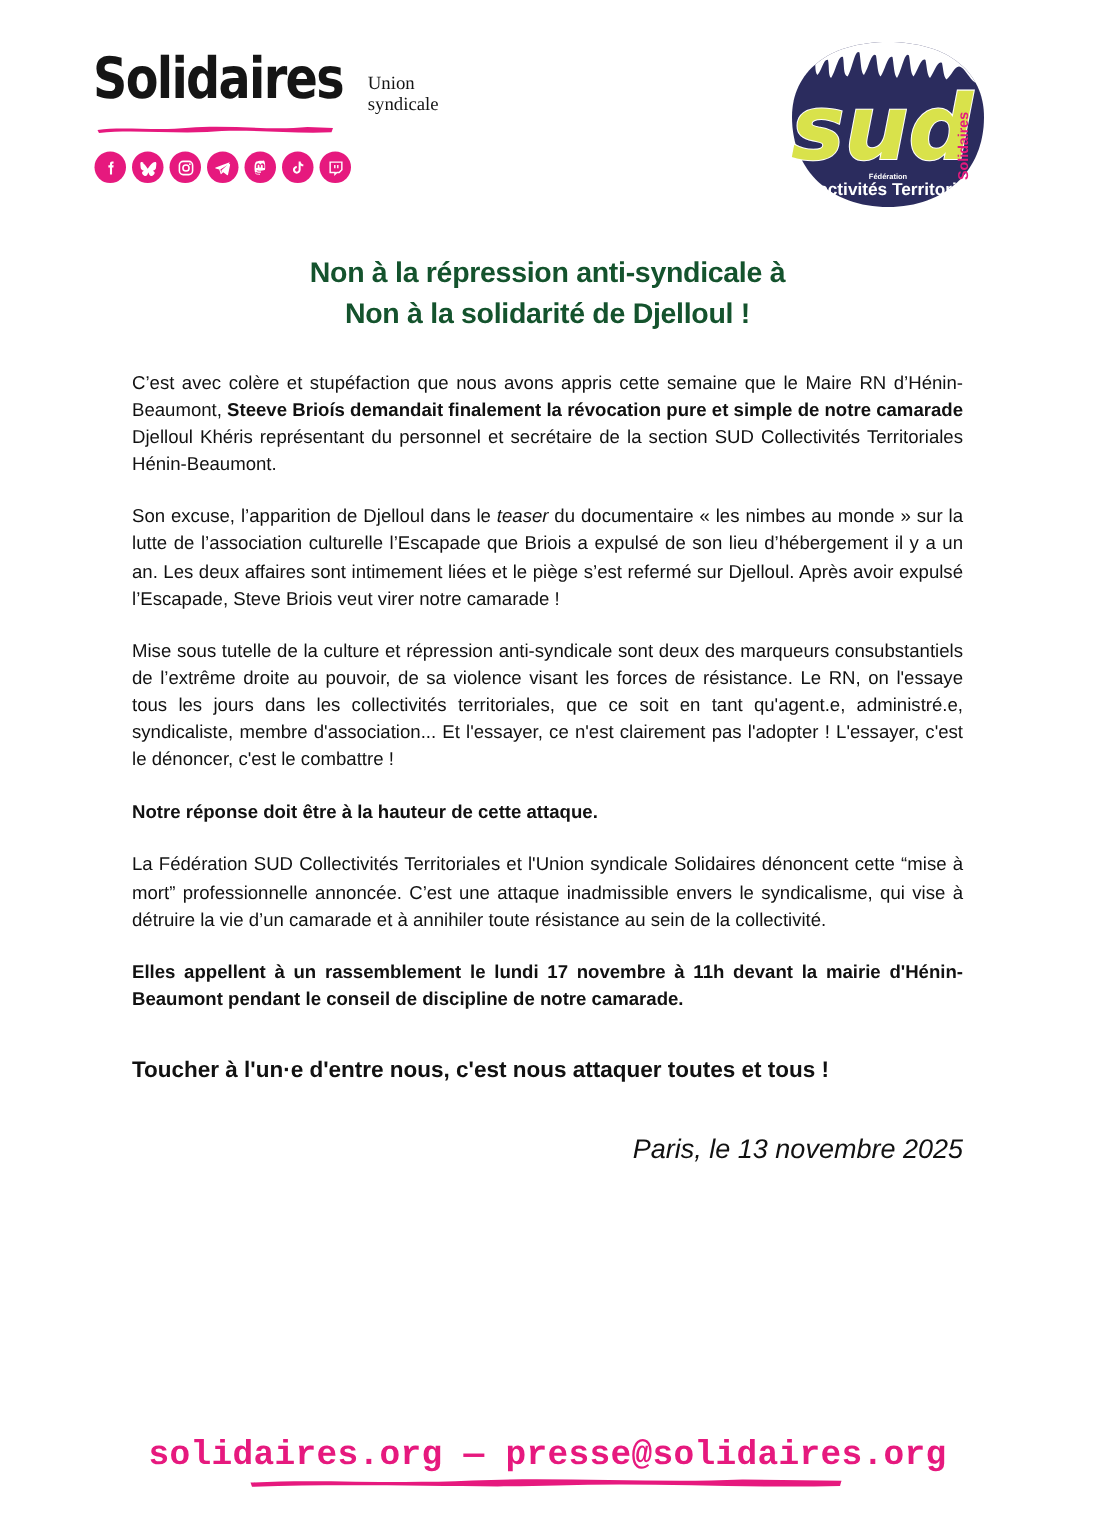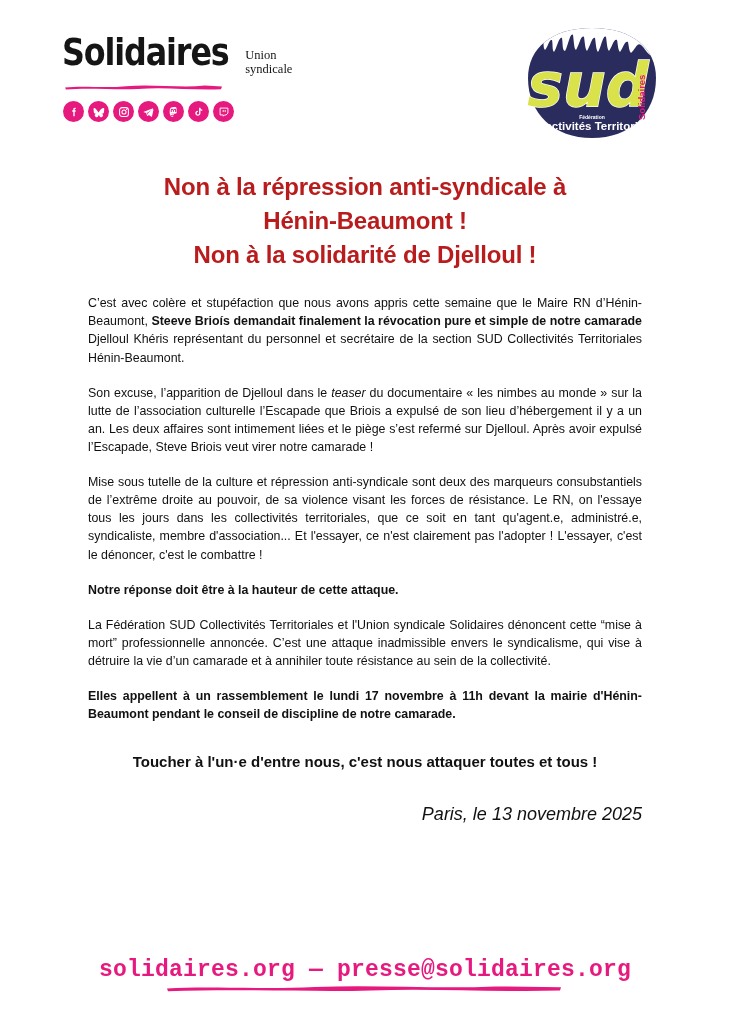--- a/index.html
+++ b/index.html
@@ -82,23 +82,23 @@
     left: 518px;
     top: 22px;
     width: 148px;
     height: 122px;
   }
 
   
   .title {
     margin: 22px 0 0 0;
     text-align: center;
-    color: #b91c1c;
-    font-weight: 700;
-    font-size: 24px;
+    color: #14532d;
+    font-weight: 700;
+    font-size: 19px;
     line-height: 1.42;
     letter-spacing: -0.2px;
     padding: 0 60px;
   }
   .title .tline { display: block; }
 
   
   .content {
     padding: 0 88px 0 88px;
     margin-top: 22px;
@@ -111,21 +111,21 @@
     text-justify: inter-word;
     color: #111111;
   }
   p.para b { font-weight: 700; }
   p.para i { font-style: italic; }
   p.bold-line {
     font-weight: 700;
   }
   p.slogan {
     margin: 28px 0 0 0;
-    text-align: center;
+    text-align: left;
     font-weight: 700;
     font-size: 15px;
     line-height: 1.4;
     color: #111111;
   }
   p.dateline {
     margin: 32px 0 0 0;
     text-align: right;
     font-style: italic;
     font-size: 18px;
@@ -231,21 +231,20 @@
 
     <text transform="translate(127,98) rotate(-90)" font-family="'Liberation Sans', sans-serif" font-size="9.5" font-weight="700" fill="#E6197E">Solidaires</text>
 
     <text x="74" y="97" text-anchor="middle" font-family="'Liberation Sans', sans-serif" font-size="5" font-weight="700" fill="#ffffff">Fédération</text>
     <text x="74" y="108" text-anchor="middle" font-family="'Liberation Sans', sans-serif" font-size="11.5" font-weight="700" fill="#ffffff">Collectivités Territoriales</text>
   </svg>
 </div>
 
 <h1 class="title">
   <span class="tline">Non à la répression anti-syndicale à</span>
-  <span class="tline">Hénin-Beaumont !</span>
   <span class="tline">Non à la solidarité de Djelloul !</span>
 </h1>
 
 <div class="content">
 
   <p class="para"><span>C’est avec colère et stupéfaction que nous avons appris cette semaine que le Maire RN d’Hénin-Beaumont, </span><b>Steeve Brioís demandait finalement la révocation pure et simple de notre camarade</b><span> Djelloul Khéris représentant du personnel et secrétaire de la section SUD Collectivités Territoriales Hénin-Beaumont.</span></p>
 
   <p class="para"><span>Son excuse, l’apparition de Djelloul dans le </span><i>teaser</i><span> du documentaire « les nimbes au monde » sur la lutte de l’association culturelle l’Escapade que Briois a expulsé de son lieu d’hébergement il y a un an. Les deux affaires sont intimement liées et le piège s’est refermé sur Djelloul. Après avoir expulsé l’Escapade, Steve Briois veut virer notre camarade !</span></p>
 
   <p class="para">Mise sous tutelle de la culture et répression anti-syndicale sont deux des marqueurs consubstantiels de l’extrême droite au pouvoir, de sa violence visant les forces de résistance. Le RN, on l'essaye tous les jours dans les collectivités territoriales, que ce soit en tant qu'agent.e, administré.e, syndicaliste, membre d'association... Et l'essayer, ce n'est clairement pas l'adopter ! L'essayer, c'est le dénoncer, c'est le combattre !</p>

